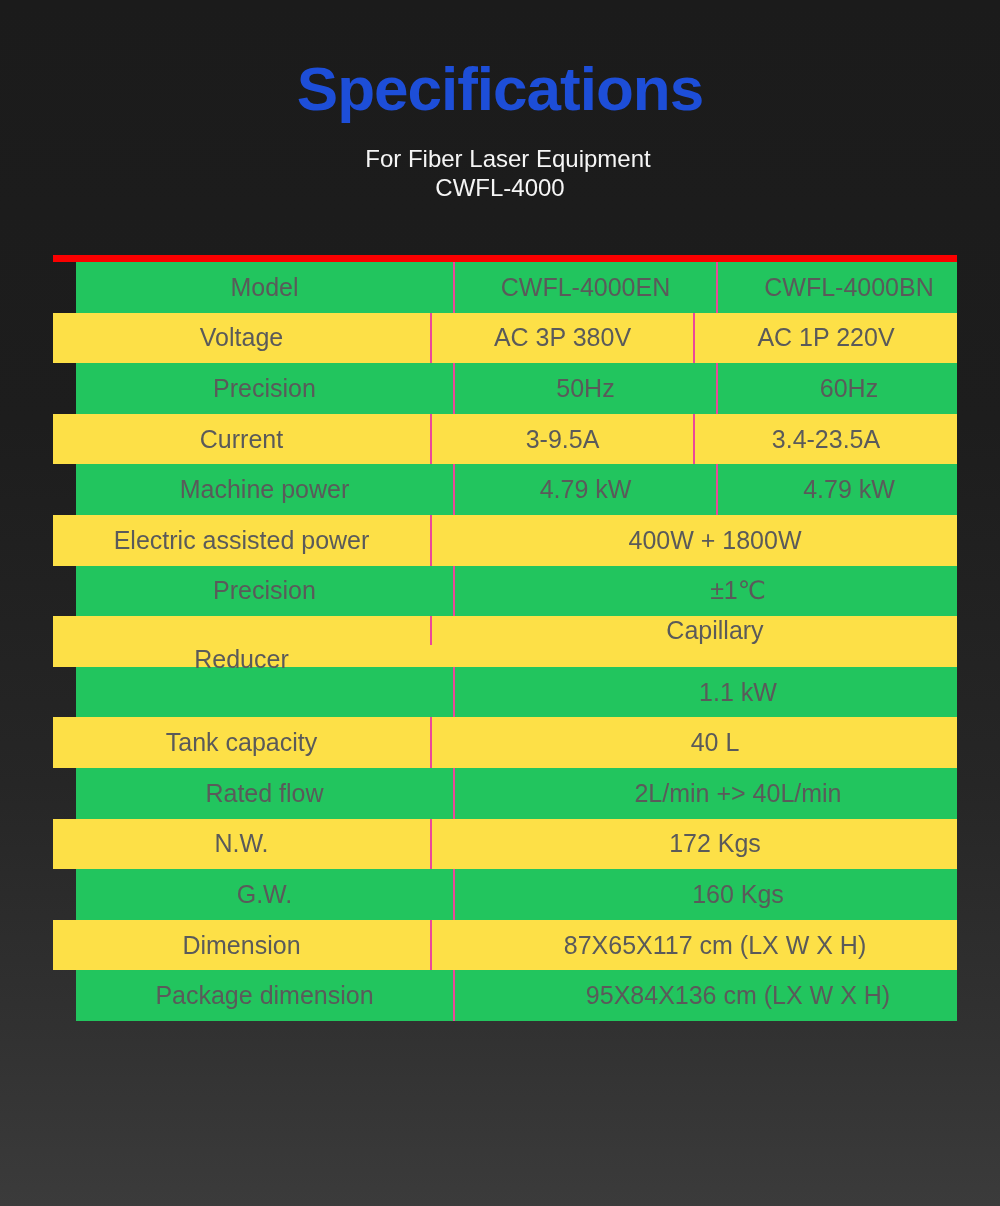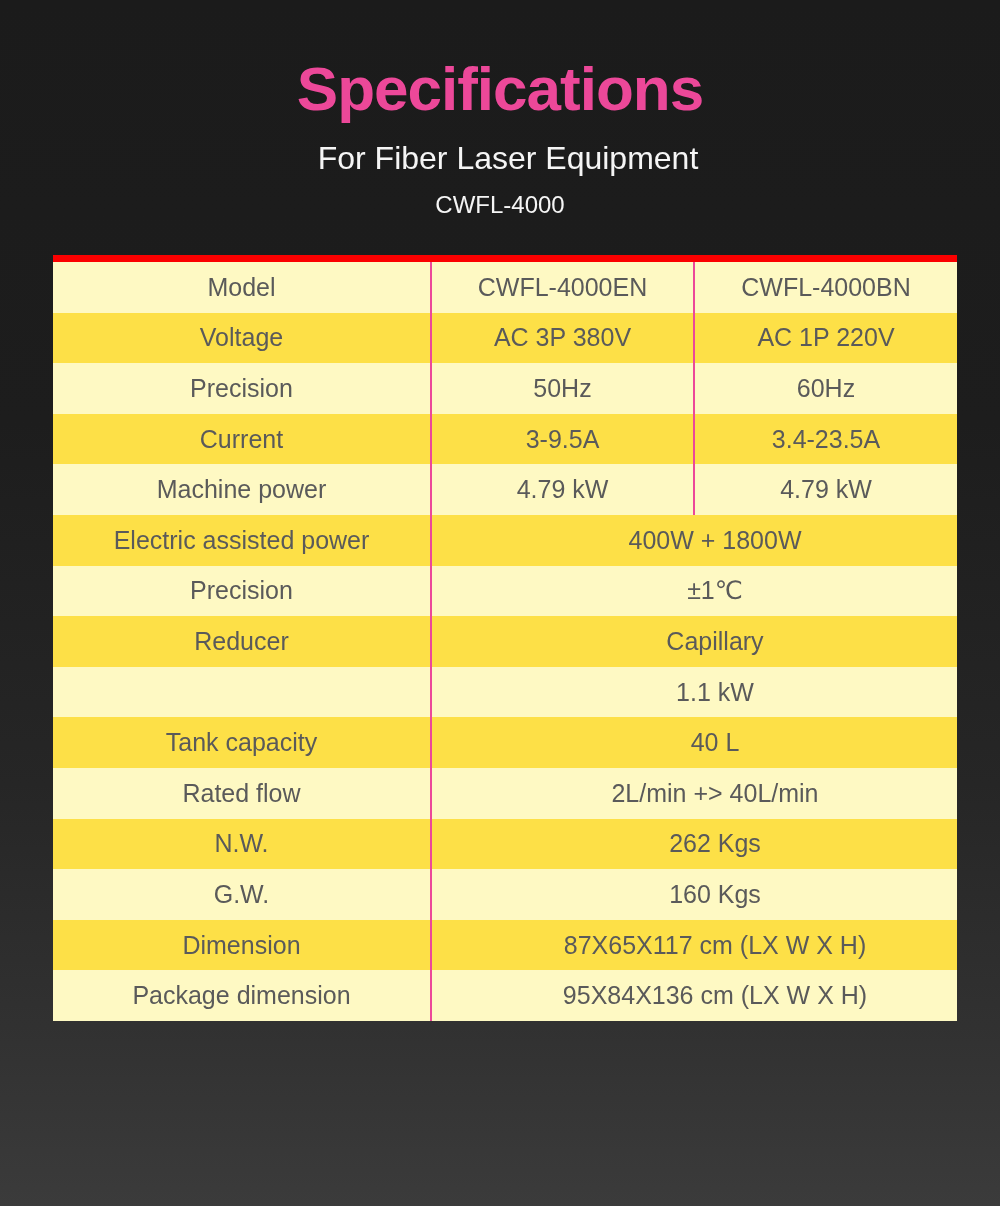--- a/index.html
+++ b/index.html
@@ -20,32 +20,31 @@
     top: 0; left: 0;
     width: 1000px;
     text-align: center;
   }
   .title {
     margin-top: 56px;
     font-size: 62px;
     line-height: 66px;
     font-weight: 700;
     letter-spacing: -1px;
-    color: #ec4899;
+    color: #1d4ed8;
   }
   .subtitle {
     margin-top: 22px;
-    font-size: 32px;
+    font-size: 24px;
     line-height: 29px;
     font-weight: 400;
     color: #f5f5f5;
     margin-left: 16px;
   }
   .model-line {
-    margin-top: 17px;
     font-size: 24px;
     line-height: 29px;
     font-weight: 400;
     color: #f5f5f5;
   }
 
   
   .spec-table {
     position: absolute;
     left: 53px;
@@ -56,21 +55,21 @@
     width: 100%;
     height: 7px;
     background: #fb0000;
   }
   .row {
     display: grid;
     grid-template-columns: 377px 263px 264px;
     height: 50.6px;
     background: #fde047;
   }
-  .row.alt { background: #fef9c3; }
+  .row.alt { background: #22c55e; margin-left: 23px; }
   .cell {
     display: flex;
     align-items: center;
     justify-content: center;
     font-size: 25px;
     color: #5a5a5a;
     white-space: nowrap;
   }
   .cell.value { border-left: 2px solid #ec4899; }
   .cell.span2 { grid-column: 2 / 4; padding-left: 41px; }
@@ -114,37 +113,37 @@
       </div>
       <div class="row">
         <div class="cell label">Electric assisted power</div>
         <div class="cell value span2">400W + 1800W</div>
       </div>
       <div class="row alt">
         <div class="cell label">Precision</div>
         <div class="cell value span2">±1℃</div>
       </div>
       <div class="row">
+        <div class="cell value span2">Capillary</div>
         <div class="cell label">Reducer</div>
-        <div class="cell value span2">Capillary</div>
       </div>
       <div class="row alt">
         <div class="cell value span2">1.1 kW</div>
       </div>
       <div class="row">
         <div class="cell label">Tank capacity</div>
         <div class="cell value span2">40 L</div>
       </div>
       <div class="row alt">
         <div class="cell label">Rated flow</div>
         <div class="cell value span2">2L/min +&gt; 40L/min</div>
       </div>
       <div class="row">
         <div class="cell label">N.W.</div>
-        <div class="cell value span2">262 Kgs</div>
+        <div class="cell value span2">172 Kgs</div>
       </div>
       <div class="row alt">
         <div class="cell label">G.W.</div>
         <div class="cell value span2">160 Kgs</div>
       </div>
       <div class="row">
         <div class="cell label">Dimension</div>
         <div class="cell value span2">87X65X117 cm (LX W X H)</div>
       </div>
       <div class="row alt">

